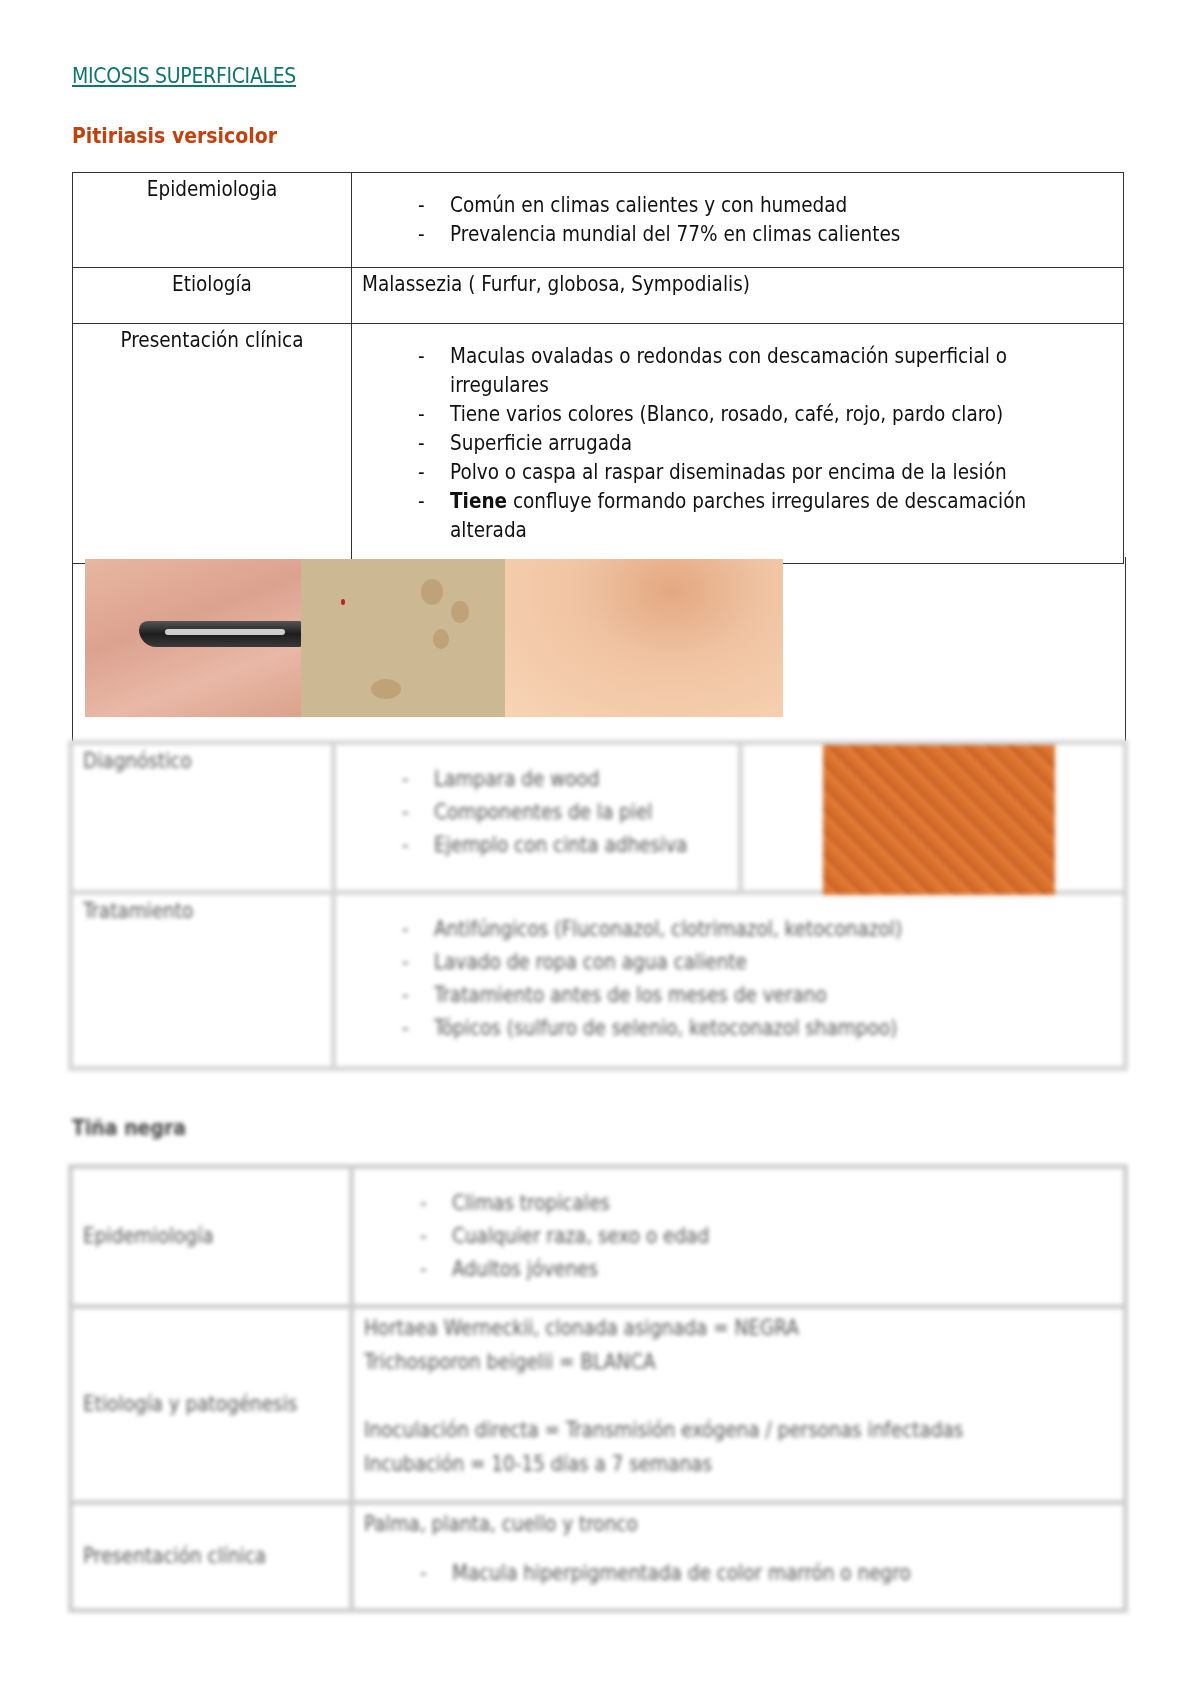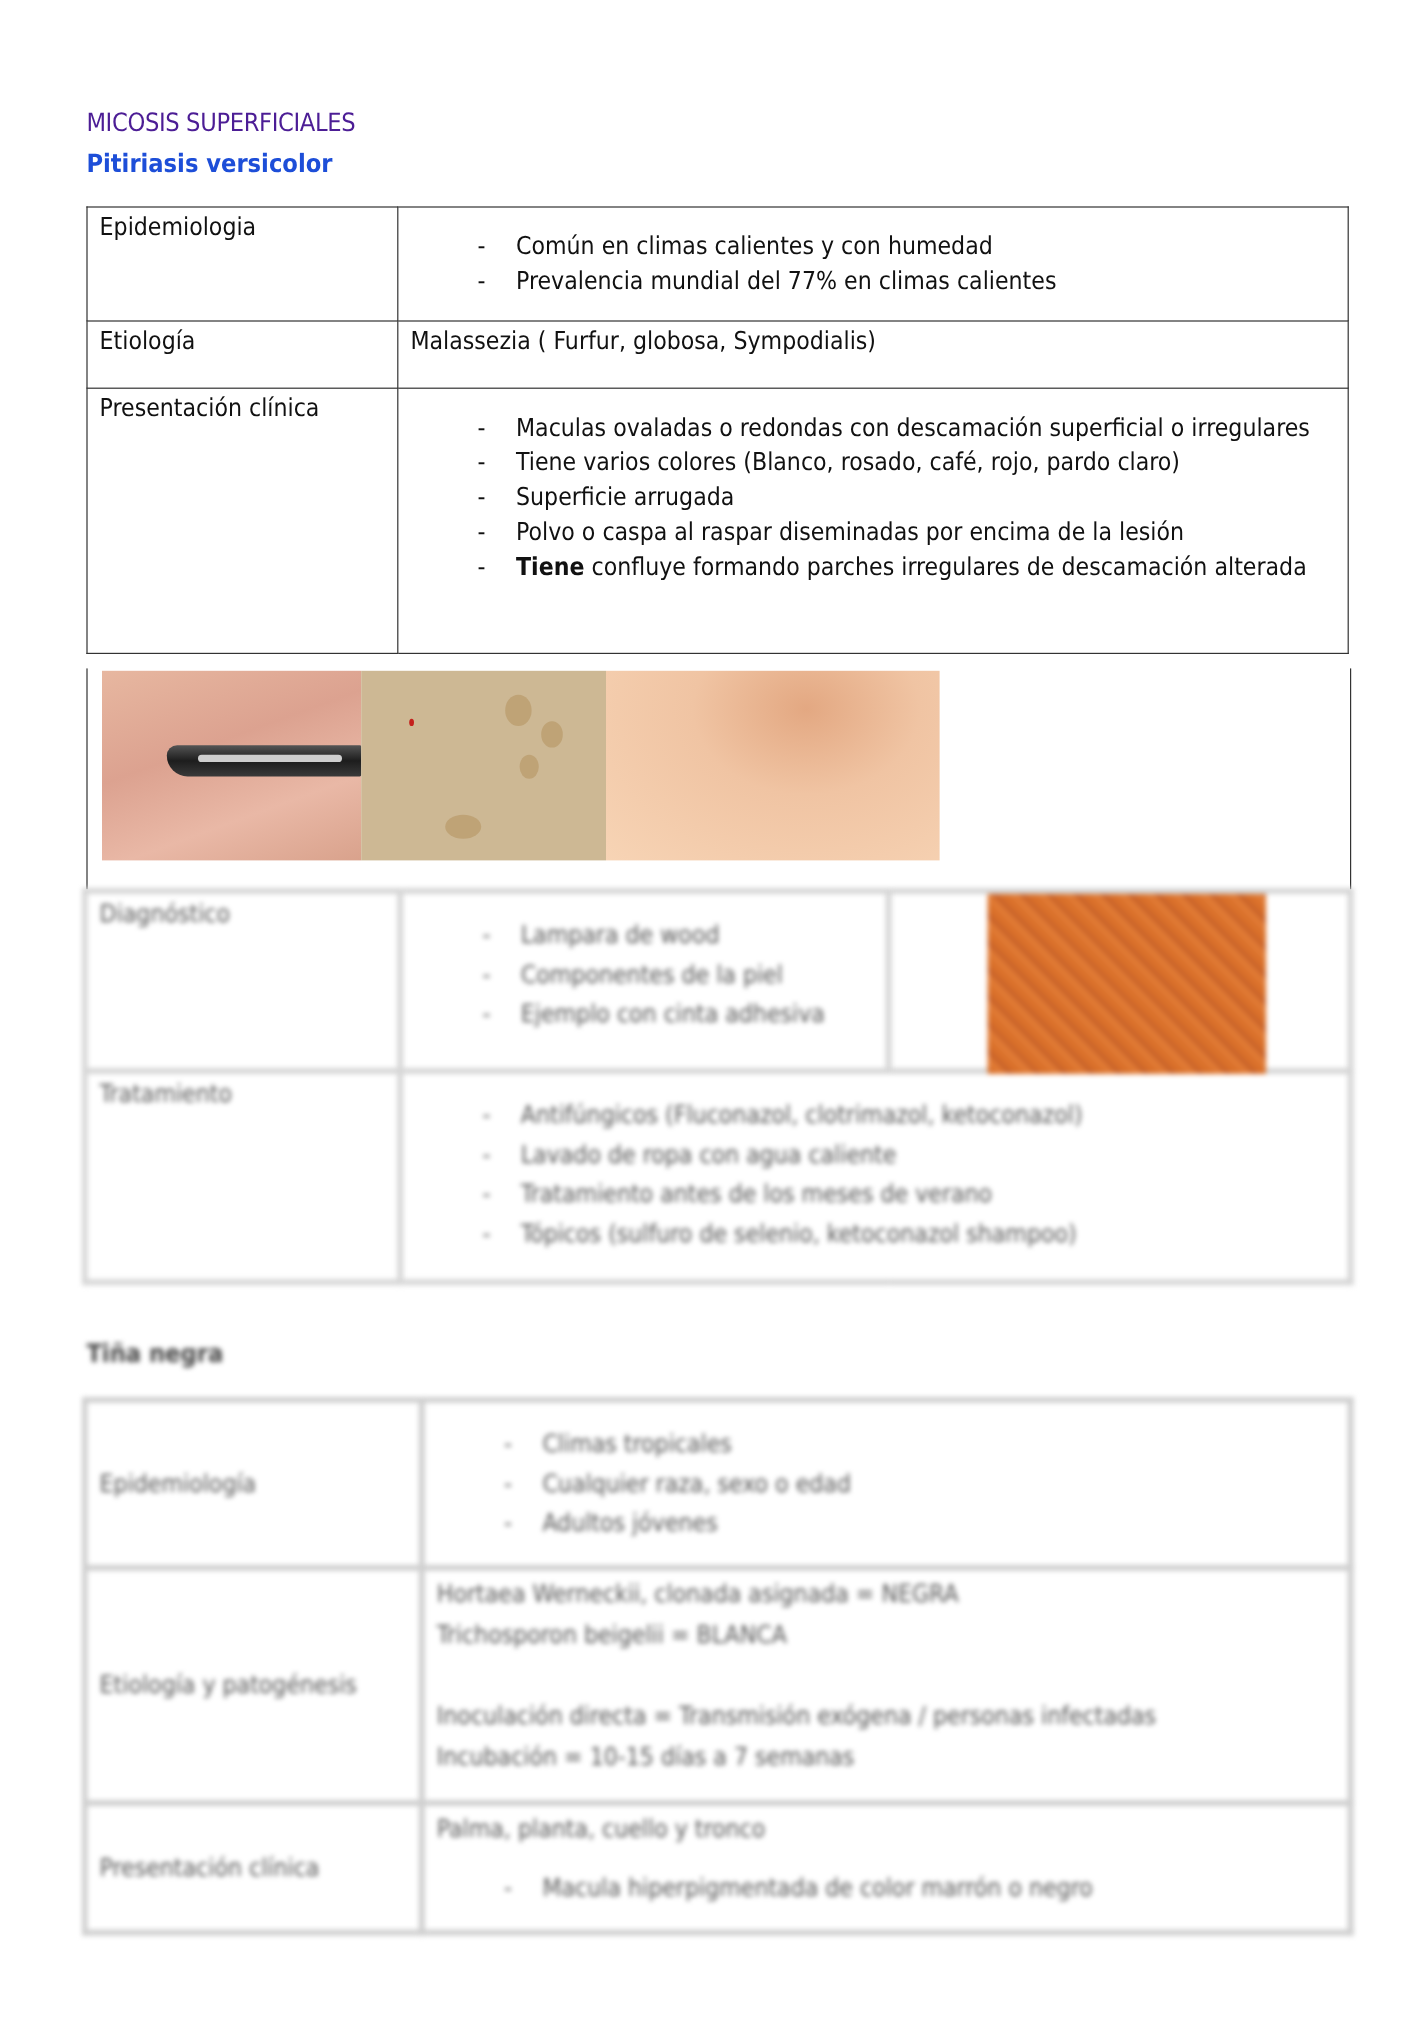--- a/index.html
+++ b/index.html
@@ -1,28 +1,28 @@
 <!DOCTYPE html>
 <html><head>
 <meta charset="utf-8">
 <style>
   html, body { margin: 0; padding: 0; background: #ffffff; }
   body { width: 1190px; height: 1684px; position: relative; overflow: hidden;
          font-family: "DejaVu Sans Condensed", "Liberation Sans", "DejaVu Sans", sans-serif; color: #111; }
   .page { position: absolute; left: 0; top: 0; width: 1190px; height: 1684px; }
-  .title { position: absolute; left: 72px; top: 90px; font-size: 21px; letter-spacing: -0.3px; color: #4c1d95; }
-  .subtitle { position: absolute; left: 72px; top: 124px; font-size: 21px; font-weight: bold; color: #1d4ed8; }
+  .title { position: absolute; left: 72px; top: 64px; font-size: 21px; letter-spacing: -0.3px; color: #0f766e; text-decoration: underline; }
+  .subtitle { position: absolute; left: 72px; top: 124px; font-size: 21px; font-weight: bold; color: #c2410c; }
 
   table { border-collapse: collapse; position: absolute; table-layout: fixed; }
   td { vertical-align: top; font-size: 20.5px; line-height: 29px; padding: 0; }
 
   
   .t1 { left: 72px; top: 172px; width: 1052px; }
   .t1 td { border: 1.3px solid #333; }
-  .t1 .lbl { width: 238px; padding: 2px 10px; }
+  .t1 .lbl { width: 238px; padding: 2px 20px; text-align: center; }
   .t1 .val { padding: 2px 10px; }
   ul.dash { list-style: none; margin: 16px; padding: 0 0 0 40px; }
   ul.dash li { position: relative; padding-left: 32px; }
   ul.dash li::before { content: "-"; position: absolute; left: 0; }
 
   .imgrow { position: absolute; left: 72px; top: 557px; width: 1052px; height: 184px;
             border-left: 1.3px solid #333; border-right: 1.3px solid #333; }
   .photo { position: absolute; top: 2px; height: 158px; }
   .ph1 { left: 12px; width: 216px; background: linear-gradient(160deg,#e7b7a0 0%,#dca290 40%,#e9b8a6 70%,#d9a28c 100%); }
   .ph1 .blade { position: absolute; left: 54px; top: 62px; width: 162px; height: 26px;

